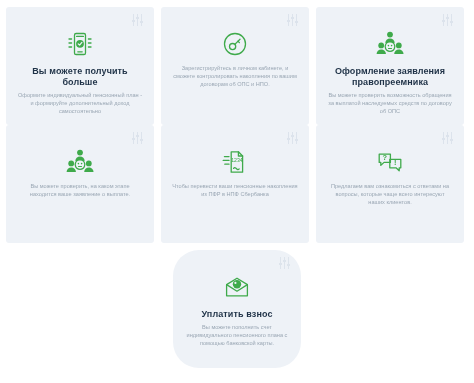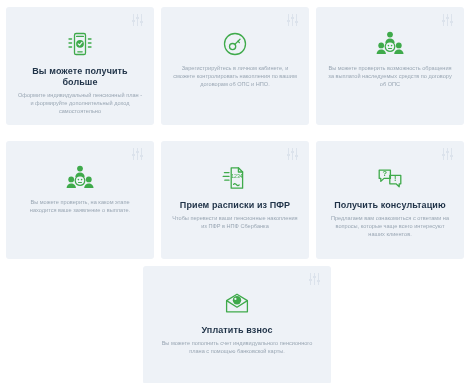--- a/index.html
+++ b/index.html
@@ -18,21 +18,21 @@
     box-sizing: border-box;
     width: 474px;
     height: 383px;
     padding: 7px 6px 6px 6px;
     background: #ffffff;
   }
 
   .grid {
     display: flex;
     flex-wrap: wrap;
-    gap: 16px 7px;
+    gap: 0 7px;
     align-content: flex-start;
   }
 
   .card {
     position: relative;
     box-sizing: border-box;
     width: 148px;
     height: 118px;
     background: #eef2f7;
     border-radius: 3px;
@@ -44,21 +44,22 @@
   }
 
   
   .row-last {
     display: flex;
     justify-content: center;
     width: 100%;
     margin-top: 7px;
   }
   .row-last .card {
-    width: 188px;
+    width: 128px;
+    border-radius: 26px;
   }
 
   .corner-glyph {
     position: absolute;
     top: 7px;
     right: 9px;
     width: 13px;
     height: 12px;
     opacity: 0.5;
   }
@@ -191,20 +192,21 @@
           </g>
           <circle cx="17" cy="19.6" r="5.4" fill="#3faa4b"></circle>
           <circle cx="17" cy="19.6" r="4.1" fill="#eef2f7"></circle>
           <g fill="#3faa4b">
             <circle cx="15.4" cy="18.6" r="0.8"></circle>
             <circle cx="18.6" cy="18.6" r="0.8"></circle>
             <path d="M15.1 21.1h3.8v0.9h-3.8z"></path>
           </g>
         </svg>
       </div>
+      <div class="card-title">Оформление заявления правопреемника</div>
       <div class="card-text">Вы можете проверить возможность обращения за выплатой наследуемых средств по договору об ОПС</div>
     </div>
 
     <div class="card">
       <div class="corner-glyph">
         <span></span>
           <span></span>
           <span></span>
           <b></b>
           <b></b>
@@ -247,21 +249,20 @@
             <path d="M13.2 6.8h7.2l4.2 4.2v16.2h-11.4z"></path>
             <path d="M20.4 6.8v4.2h4.2"></path>
             <line x1="6.4" y1="11.6" x2="11" y2="11.6"></line>
             <line x1="5.2" y1="15.4" x2="11" y2="15.4"></line>
             <line x1="6.8" y1="19.2" x2="11" y2="19.2"></line>
             <path d="M15.6 23.4c1 -1.3 2.4 -0.5 3.1 0.4c0.6 0.8 1.6 1.1 2.5 0.1"></path>
           </g>
           <text x="19" y="17.4" text-anchor="middle" font-family="Liberation Sans, sans-serif" font-size="5.2" fill="#3faa4b">1234</text>
         </svg>
       </div>
-      <div class="card-title">Прием расписки из ПФР</div>
       <div class="card-text">Чтобы перевести ваши пенсионные накопления из ПФР в НПФ Сбербанка</div>
     </div>
 
     <div class="card">
       <div class="corner-glyph">
         <span></span>
           <span></span>
           <span></span>
           <b></b>
           <b></b>
@@ -270,21 +271,20 @@
       <div class="icon-wrap">
         <svg width="34" height="34" viewBox="0 0 34 34">
           <g stroke="#3faa4b" stroke-width="1.3" fill="none" stroke-linejoin="round">
             <path d="M6.2 9.2h11.2v8.2h-6.4l-3.2 3v-3h-1.6z"></path>
             <path d="M16.8 14.4h11v8.4h-1.6v3l-3.2-3h-6.2z"></path>
           </g>
           <text x="11.8" y="15.1" text-anchor="middle" font-family="Liberation Sans, sans-serif" font-size="7.4" font-weight="bold" fill="#3faa4b">?</text>
           <text x="22.3" y="20.4" text-anchor="middle" font-family="Liberation Sans, sans-serif" font-size="7.4" font-weight="bold" fill="#3faa4b">!</text>
         </svg>
       </div>
-      <div class="card-title">Получить консультацию</div>
       <div class="card-text">Предлагаем вам ознакомиться с ответами на вопросы, которые чаще всего интересуют наших клиентов.</div>
     </div>
 
   </div>
 
   <div class="row-last">
     <div class="card card-wide">
       <div class="corner-glyph">
         <span></span>
           <span></span>

